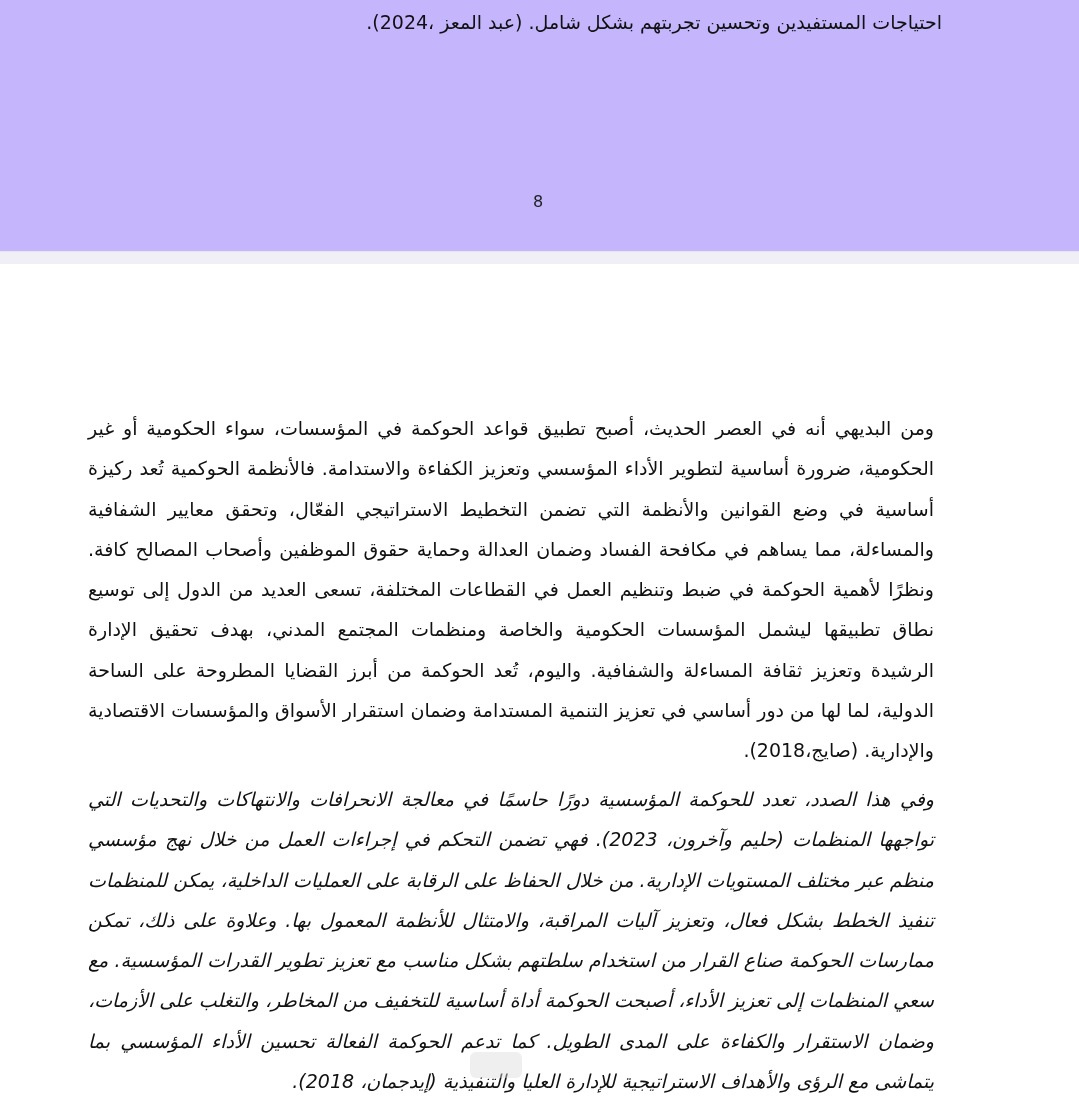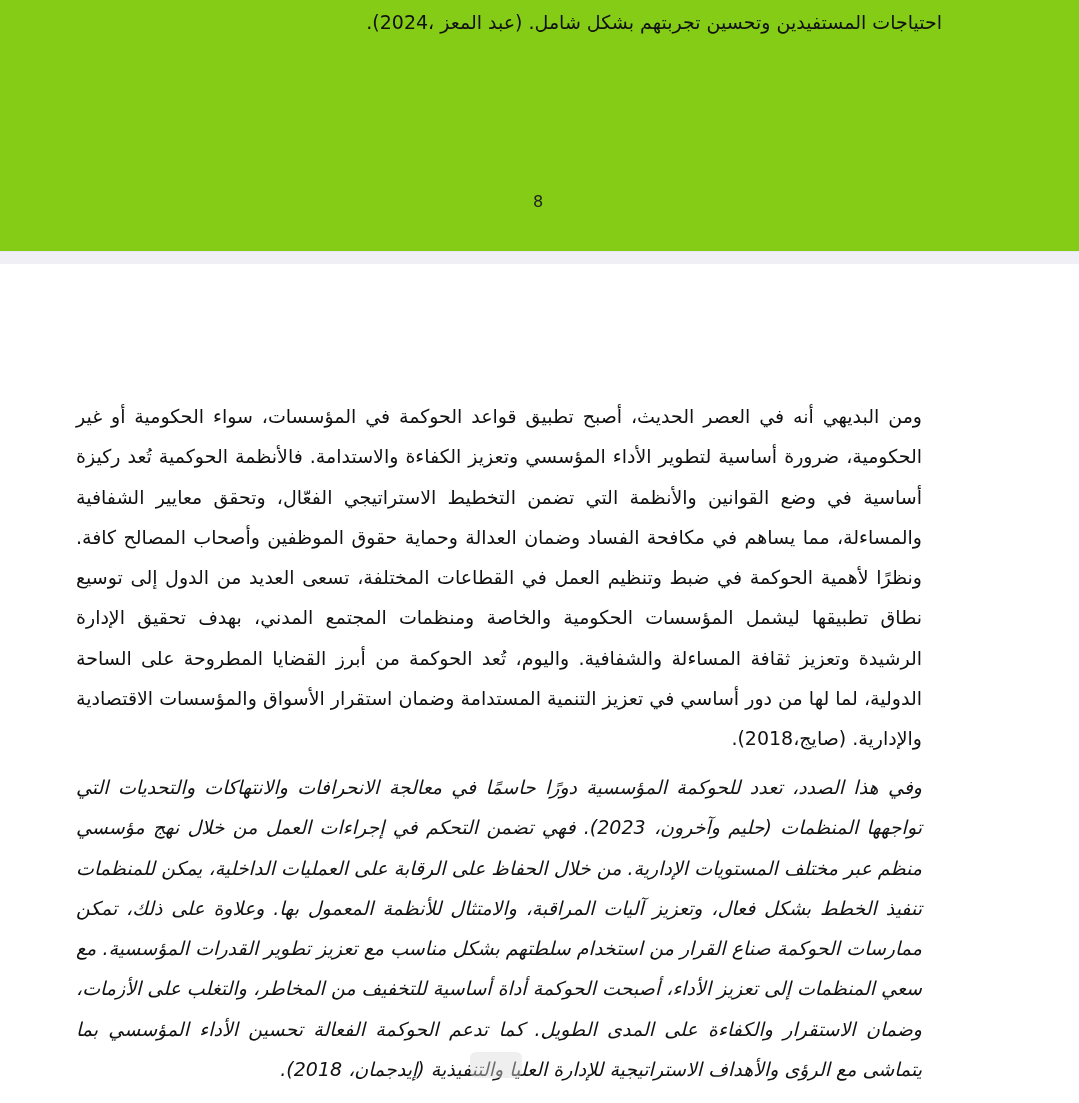--- a/index.html
+++ b/index.html
@@ -5,21 +5,21 @@
   html, body { margin: 0; padding: 0; }
   body {
     width: 1079px; height: 1103px; overflow: hidden;
     background: #ffffff;
     font-family: "DejaVu Sans", "Liberation Sans", sans-serif;
     color: #111111;
     position: relative;
   }
   .page-top {
     position: absolute; left: 0; top: 0; width: 1079px; height: 252px;
-    background: #84cc16;
+    background: #c4b5fd;
   }
   .carry-line {
     position: absolute; right: 137px; top: 6px;
     direction: rtl; font-size: 19px; line-height: 32px;
     white-space: nowrap;
   }
   .page-number {
     position: absolute; left: 533px; top: 192px;
     font-size: 16px; color: #222;
   }
@@ -29,21 +29,21 @@
     border-top: 1px solid #e6e6ee; border-bottom: 1px solid #e6e6ee;
   }
   .page-bottom {
     position: absolute; left: 0; top: 264px; width: 1079px; height: 839px;
     background: #ffffff;
   }
   .para {
     position: absolute; left: 72px; width: 846px;
     direction: rtl; text-align: justify; text-align-last: right;
     font-size: 19px; line-height: 40.3px;
-    margin: 4px;
+    margin: 16px;
   }
   .para1 { top: 128px; }
   .para2 { top: 499px; font-style: italic; }
   .watermark {
     position: absolute; left: 470px; top: 1052px; width: 52px; height: 26px;
     border-radius: 6px; background: rgba(220,220,220,0.45);
   }
 </style>
 </head>
 <body>

